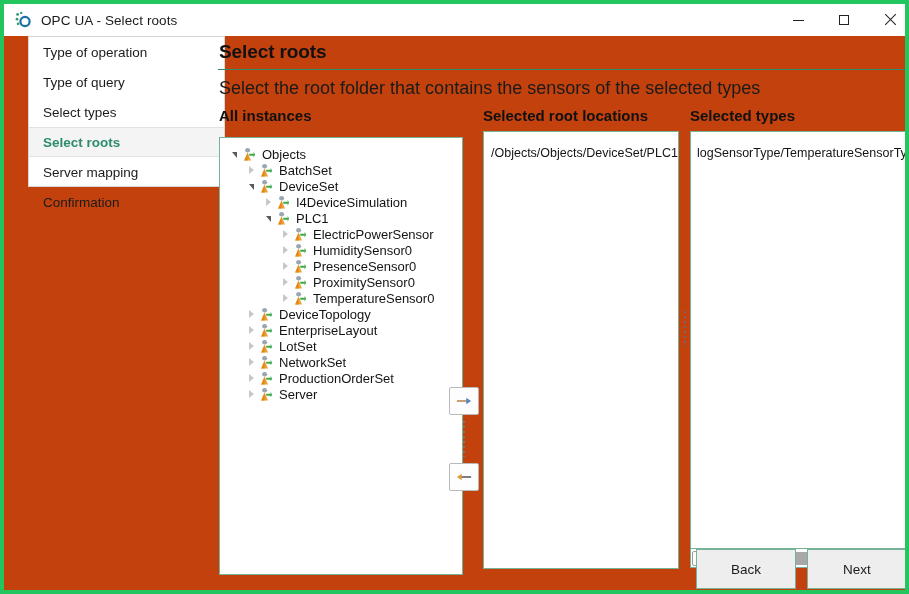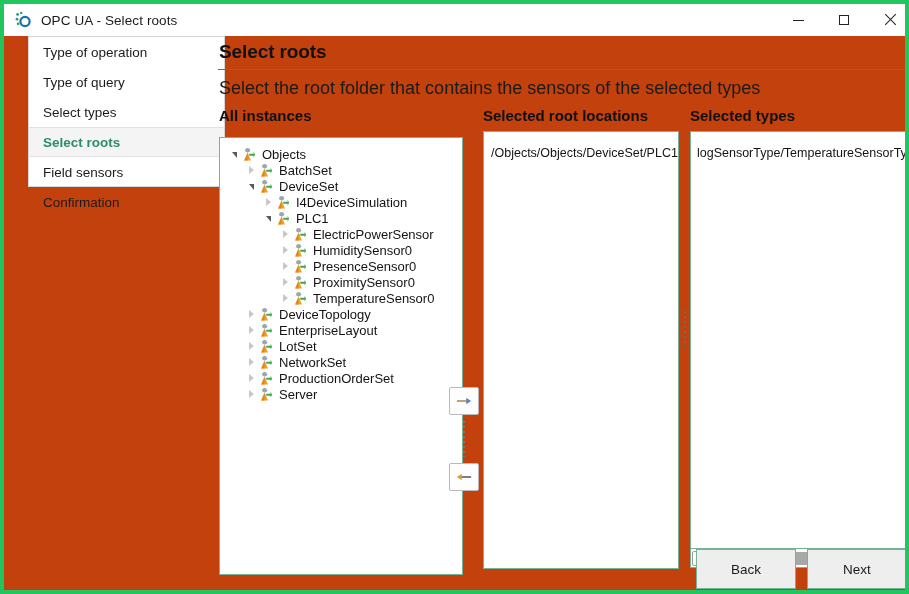--- a/index.html
+++ b/index.html
@@ -414,21 +414,21 @@
     <div class="side-item">
       <span>Type of query</span>
     </div>
     <div class="side-item">
       <span>Select types</span>
     </div>
     <div class="side-item selected">
       <span>Select roots</span>
     </div>
     <div class="side-item">
-      <span>Field sensors</span>
+      <span>Server mapping</span>
     </div>
     <div class="side-item">
       <span>Confirmation</span>
     </div>
   </div>
 
   <div class="main">
 
     <div class="page-title">Select roots</div>
     <div class="title-rule"></div>

